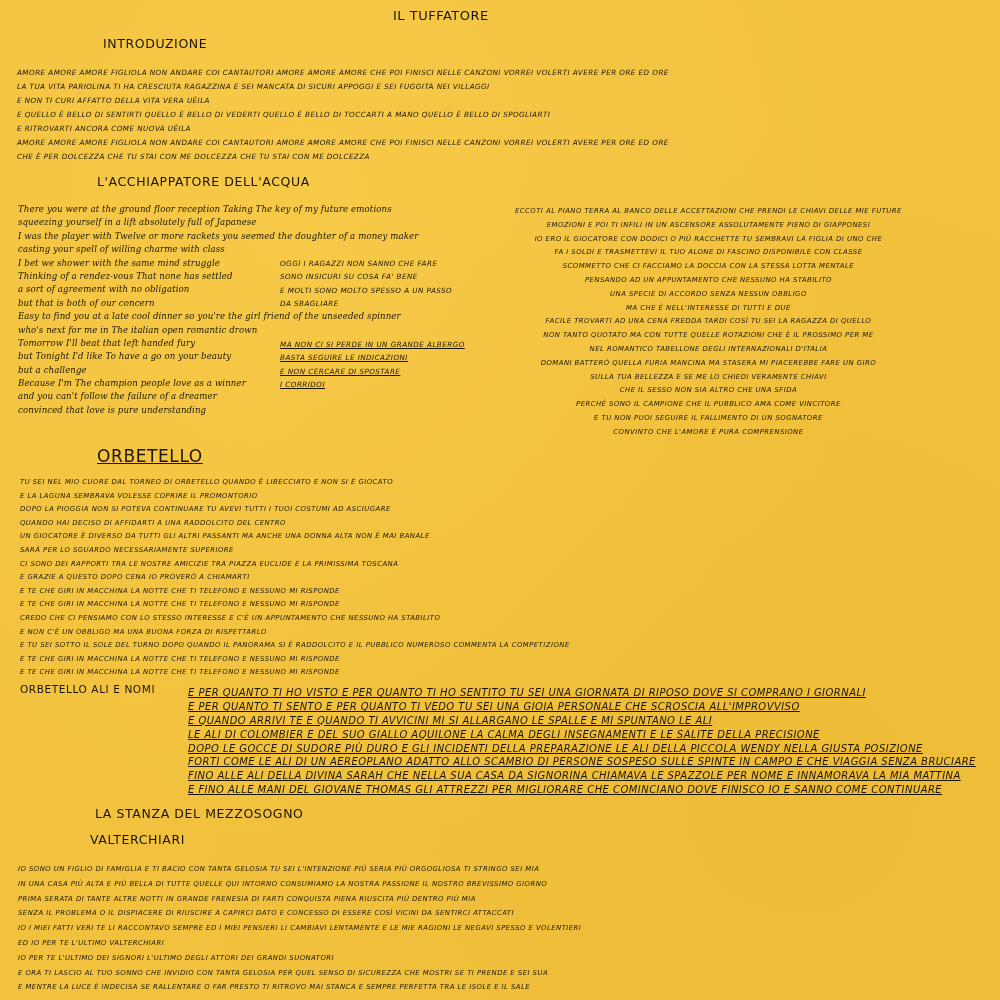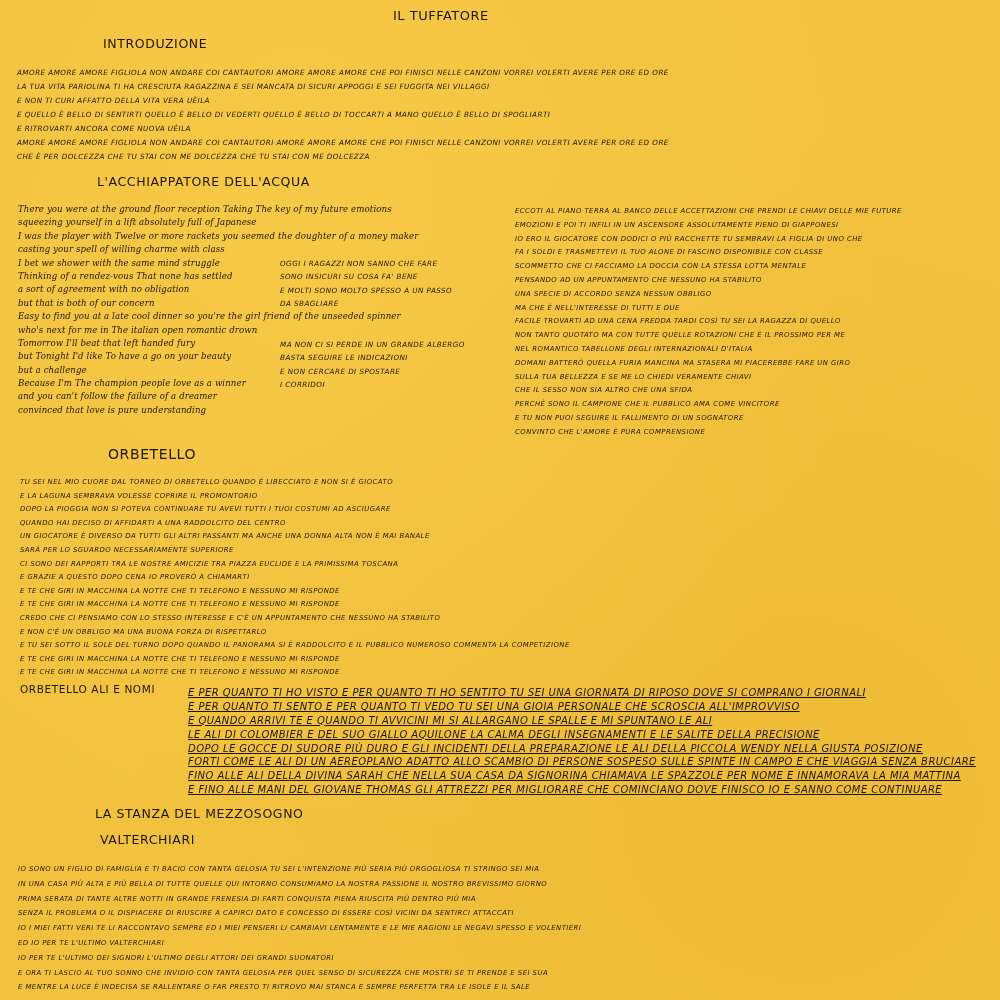--- a/index.html
+++ b/index.html
@@ -58,48 +58,48 @@
   <div>convinced that love is pure understanding</div>
 </div>
 
 <div class="abs caps lines" style="left:280px; top:257px; line-height:13.4px;">
   <div style="height:13.4px">OGGI I RAGAZZI NON SANNO CHE FARE</div>
   <div style="height:13.4px">SONO INSICURI SU COSA FA' BENE</div>
   <div style="height:13.4px">E MOLTI SONO MOLTO SPESSO A UN PASSO</div>
   <div style="height:13.4px">DA SBAGLIARE</div>
 </div>
 
-<div class="abs caps lines" style="left:280px; top:338px; line-height:13.4px;">
+<div class="abs caps lines" style="left:280px; top:338px; line-height:13.4px;text-decoration:underline;">
   <div style="height:13.4px">MA NON CI SI PERDE IN UN GRANDE ALBERGO</div>
   <div style="height:13.4px">BASTA SEGUIRE LE INDICAZIONI</div>
   <div style="height:13.4px">E NON CERCARE DI SPOSTARE</div>
   <div style="height:13.4px">I CORRIDOI</div>
 </div>
 
-<div class="abs caps lines" style="left:515px; top:205px; line-height:13.8px; font-size:6.9px;">
+<div class="abs caps lines" style="left:515px; top:205px; line-height:13.8px; font-size:6.9px;text-align:center;">
   <div style="height:13.8px">ECCOTI AL PIANO TERRA AL BANCO DELLE ACCETTAZIONI CHE PRENDI LE CHIAVI DELLE MIE FUTURE</div>
   <div style="height:13.8px">EMOZIONI E POI TI INFILI IN UN ASCENSORE ASSOLUTAMENTE PIENO DI GIAPPONESI</div>
   <div style="height:13.8px">IO ERO IL GIOCATORE CON DODICI O PIÙ RACCHETTE TU SEMBRAVI LA FIGLIA DI UNO CHE</div>
   <div style="height:13.8px">FA I SOLDI E TRASMETTEVI IL TUO ALONE DI FASCINO DISPONIBILE CON CLASSE</div>
   <div style="height:13.8px">SCOMMETTO CHE CI FACCIAMO LA DOCCIA CON LA STESSA LOTTA MENTALE</div>
   <div style="height:13.8px">PENSANDO AD UN APPUNTAMENTO CHE NESSUNO HA STABILITO</div>
   <div style="height:13.8px">UNA SPECIE DI ACCORDO SENZA NESSUN OBBLIGO</div>
   <div style="height:13.8px">MA CHE È NELL'INTERESSE DI TUTTI E DUE</div>
   <div style="height:13.8px">FACILE TROVARTI AD UNA CENA FREDDA TARDI COSÌ TU SEI LA RAGAZZA DI QUELLO</div>
   <div style="height:13.8px">NON TANTO QUOTATO MA CON TUTTE QUELLE ROTAZIONI CHE È IL PROSSIMO PER ME</div>
   <div style="height:13.8px">NEL ROMANTICO TABELLONE DEGLI INTERNAZIONALI D'ITALIA</div>
   <div style="height:13.8px">DOMANI BATTERÒ QUELLA FURIA MANCINA MA STASERA MI PIACEREBBE FARE UN GIRO</div>
   <div style="height:13.8px">SULLA TUA BELLEZZA E SE ME LO CHIEDI VERAMENTE CHIAVI</div>
   <div style="height:13.8px">CHE IL SESSO NON SIA ALTRO CHE UNA SFIDA</div>
   <div style="height:13.8px">PERCHÉ SONO IL CAMPIONE CHE IL PUBBLICO AMA COME VINCITORE</div>
   <div style="height:13.8px">E TU NON PUOI SEGUIRE IL FALLIMENTO DI UN SOGNATORE</div>
   <div style="height:13.8px">CONVINTO CHE L'AMORE È PURA COMPRENSIONE</div>
 </div>
 
-<div class="abs head" style="left:108px; top:446px; font-size:14px;">ORBETELLO</div>
+<div class="abs head" style="left:97px; top:446px; font-size:17px;text-decoration:underline;">ORBETELLO</div>
 <div class="abs caps lines" style="left:20px; top:476px; line-height:13.6px; font-size:6.9px;">
   <div style="height:13.6px">TU SEI NEL MIO CUORE DAL TORNEO DI ORBETELLO  QUANDO È LIBECCIATO E NON SI È GIOCATO</div>
   <div style="height:13.6px">E LA LAGUNA SEMBRAVA VOLESSE COPRIRE IL PROMONTORIO</div>
   <div style="height:13.6px">DOPO LA PIOGGIA NON SI POTEVA CONTINUARE TU AVEVI TUTTI I TUOI COSTUMI AD ASCIUGARE</div>
   <div style="height:13.6px">QUANDO HAI DECISO DI AFFIDARTI A UNA RADDOLCITO DEL CENTRO</div>
   <div style="height:13.6px">UN GIOCATORE È DIVERSO DA TUTTI GLI ALTRI PASSANTI MA ANCHE UNA DONNA ALTA NON È MAI BANALE</div>
   <div style="height:13.6px">SARÀ PER LO SGUARDO NECESSARIAMENTE SUPERIORE</div>
   <div style="height:13.6px">CI SONO DEI RAPPORTI TRA LE NOSTRE AMICIZIE TRA PIAZZA EUCLIDE E LA PRIMISSIMA TOSCANA</div>
   <div style="height:13.6px">E GRAZIE A QUESTO DOPO CENA IO PROVERÒ A CHIAMARTI</div>
   <div style="height:13.6px">E TE CHE GIRI IN MACCHINA LA NOTTE CHE TI TELEFONO E NESSUNO MI RISPONDE</div>
@@ -118,21 +118,21 @@
   <div style="height:13.9px">E QUANDO ARRIVI TE  E QUANDO TI AVVICINI MI SI ALLARGANO LE SPALLE E MI SPUNTANO LE ALI</div>
   <div style="height:13.9px">LE ALI DI COLOMBIER E DEL SUO GIALLO AQUILONE LA CALMA DEGLI INSEGNAMENTI E LE SALITE DELLA PRECISIONE</div>
   <div style="height:13.9px">DOPO LE GOCCE DI SUDORE PIÙ DURO E GLI INCIDENTI DELLA PREPARAZIONE LE ALI DELLA PICCOLA WENDY NELLA GIUSTA POSIZIONE</div>
   <div style="height:13.9px">FORTI COME LE ALI DI UN AEREOPLANO  ADATTO ALLO SCAMBIO DI PERSONE SOSPESO SULLE SPINTE IN CAMPO E CHE VIAGGIA SENZA BRUCIARE</div>
   <div style="height:13.9px">FINO ALLE ALI DELLA DIVINA SARAH CHE NELLA SUA CASA DA SIGNORINA CHIAMAVA LE SPAZZOLE PER NOME E INNAMORAVA LA MIA MATTINA</div>
   <div style="height:13.9px">E FINO ALLE MANI DEL GIOVANE THOMAS GLI ATTREZZI PER MIGLIORARE CHE COMINCIANO DOVE FINISCO IO  E SANNO COME CONTINUARE</div>
 </div>
 
 <div class="abs head" style="left:95px; top:806px;">LA STANZA DEL MEZZOSOGNO</div>
 
-<div class="abs head" style="left:100px; top:832px;">VALTERCHIARI</div>
+<div class="abs head" style="left:90px; top:832px;">VALTERCHIARI</div>
 <div class="abs caps lines" style="left:18px; top:862px; line-height:14.8px; font-size:6.9px;">
   <div style="height:14.8px">IO SONO UN FIGLIO DI FAMIGLIA E TI BACIO CON TANTA GELOSIA TU SEI L'INTENZIONE PIÙ SERIA PIÙ ORGOGLIOSA TI STRINGO SEI MIA</div>
   <div style="height:14.8px">IN UNA CASA PIÙ ALTA E PIÙ BELLA DI TUTTE QUELLE QUI INTORNO CONSUMIAMO LA NOSTRA PASSIONE IL NOSTRO BREVISSIMO GIORNO</div>
   <div style="height:14.8px">PRIMA SERATA DI TANTE ALTRE NOTTI  IN GRANDE FRENESIA DI FARTI CONQUISTA PIENA RIUSCITA PIÙ DENTRO PIÙ MIA</div>
   <div style="height:14.8px">SENZA IL PROBLEMA O IL DISPIACERE DI RIUSCIRE A CAPIRCI DATO E CONCESSO DI ESSERE COSÌ VICINI DA SENTIRCI ATTACCATI</div>
   <div style="height:14.8px">IO I MIEI FATTI VERI TE LI RACCONTAVO SEMPRE ED I MIEI PENSIERI LI CAMBIAVI LENTAMENTE E LE MIE RAGIONI LE NEGAVI SPESSO E VOLENTIERI</div>
   <div style="height:14.8px">ED IO PER TE L'ULTIMO VALTERCHIARI</div>
   <div style="height:14.8px">IO PER TE L'ULTIMO DEI SIGNORI L'ULTIMO DEGLI ATTORI DEI GRANDI SUONATORI</div>
   <div style="height:14.8px">E ORA TI LASCIO AL TUO SONNO CHE INVIDIO CON TANTA GELOSIA  PER QUEL SENSO DI SICUREZZA CHE MOSTRI SE TI PRENDE E SEI SUA</div>
   <div style="height:14.8px">E MENTRE LA LUCE È INDECISA SE RALLENTARE O FAR PRESTO TI RITROVO MAI STANCA E SEMPRE PERFETTA TRA LE ISOLE E IL SALE</div>

